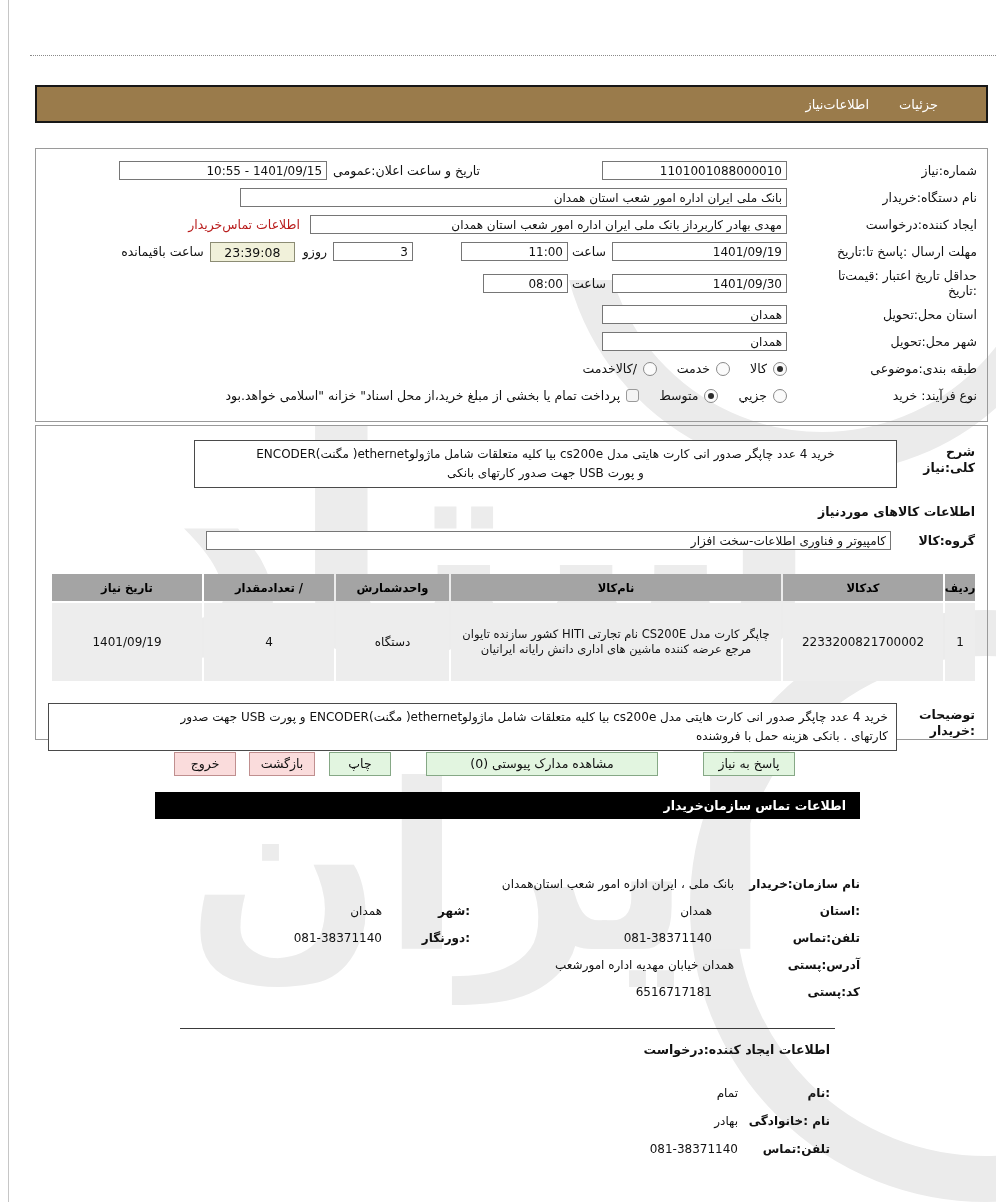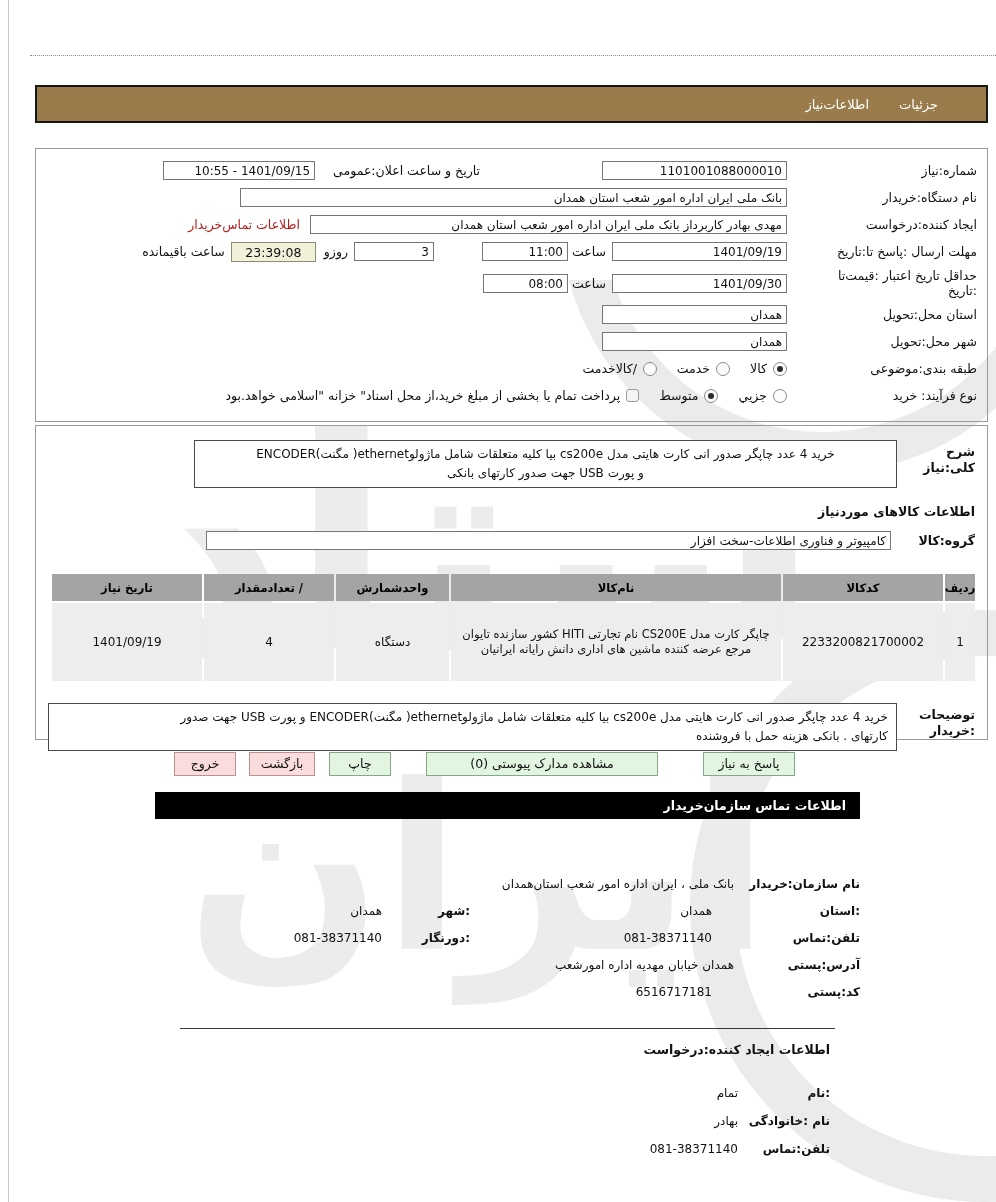--- a/index.html
+++ b/index.html
@@ -110,36 +110,36 @@
   <div class="layer tabbar">
     <span class="tab">جزئیات</span>
     <span class="tab">اطلاعات‌نیاز</span>
   </div>
 
   <div class="layer box box1">
     <div class="frow">
       <span class="flabel">شماره:نیاز</span>
       <span class="finput" style="width:185px">1101001088000010</span>
       <span class="flabel2" style="margin-right:122px">تاریخ و ساعت اعلان:عمومی</span>
-      <span class="finput" style="width:152px;margin-right:18px">1401/09/15 - 10:55</span>
+      <span class="finput" style="width:208px;margin-right:6px">1401/09/15 - 10:55</span>
     </div>
     <div class="frow">
       <span class="flabel">نام دستگاه:خریدار</span>
       <span class="finput" style="width:547px">بانک ملی ایران اداره امور شعب استان همدان</span>
     </div>
     <div class="frow">
       <span class="flabel">ایجاد کننده:درخواست</span>
       <span class="finput" style="width:477px">مهدی بهادر کاربرداز بانک ملی ایران اداره امور شعب استان همدان</span>
       <span class="link">اطلاعات تماس‌خریدار</span>
     </div>
     <div class="frow">
       <span class="flabel">مهلت ارسال :پاسخ تا:تاریخ</span>
       <span class="finput" style="width:175px">1401/09/19</span>
       <span class="flabel2" style="margin-right:6px">ساعت</span>
-      <span class="finput" style="width:86px;margin-right:4px">11:00</span>
+      <span class="finput" style="width:107px;margin-right:4px">11:00</span>
       <span class="finput" style="width:80px;margin-right:48px">3</span>
       <span class="flabel2" style="margin-right:6px">روزو</span>
       <span class="countdown" style="width:85px;margin-right:8px">23:39:08</span>
       <span class="flabel2" style="margin-right:6px">ساعت باقیمانده</span>
     </div>
     <div class="frow tall">
       <span class="flabel">
         <div class="l2">حداقل تاریخ اعتبار :قیمت‌تا</div>
         <div class="l2">:تاریخ</div>
       </span>

